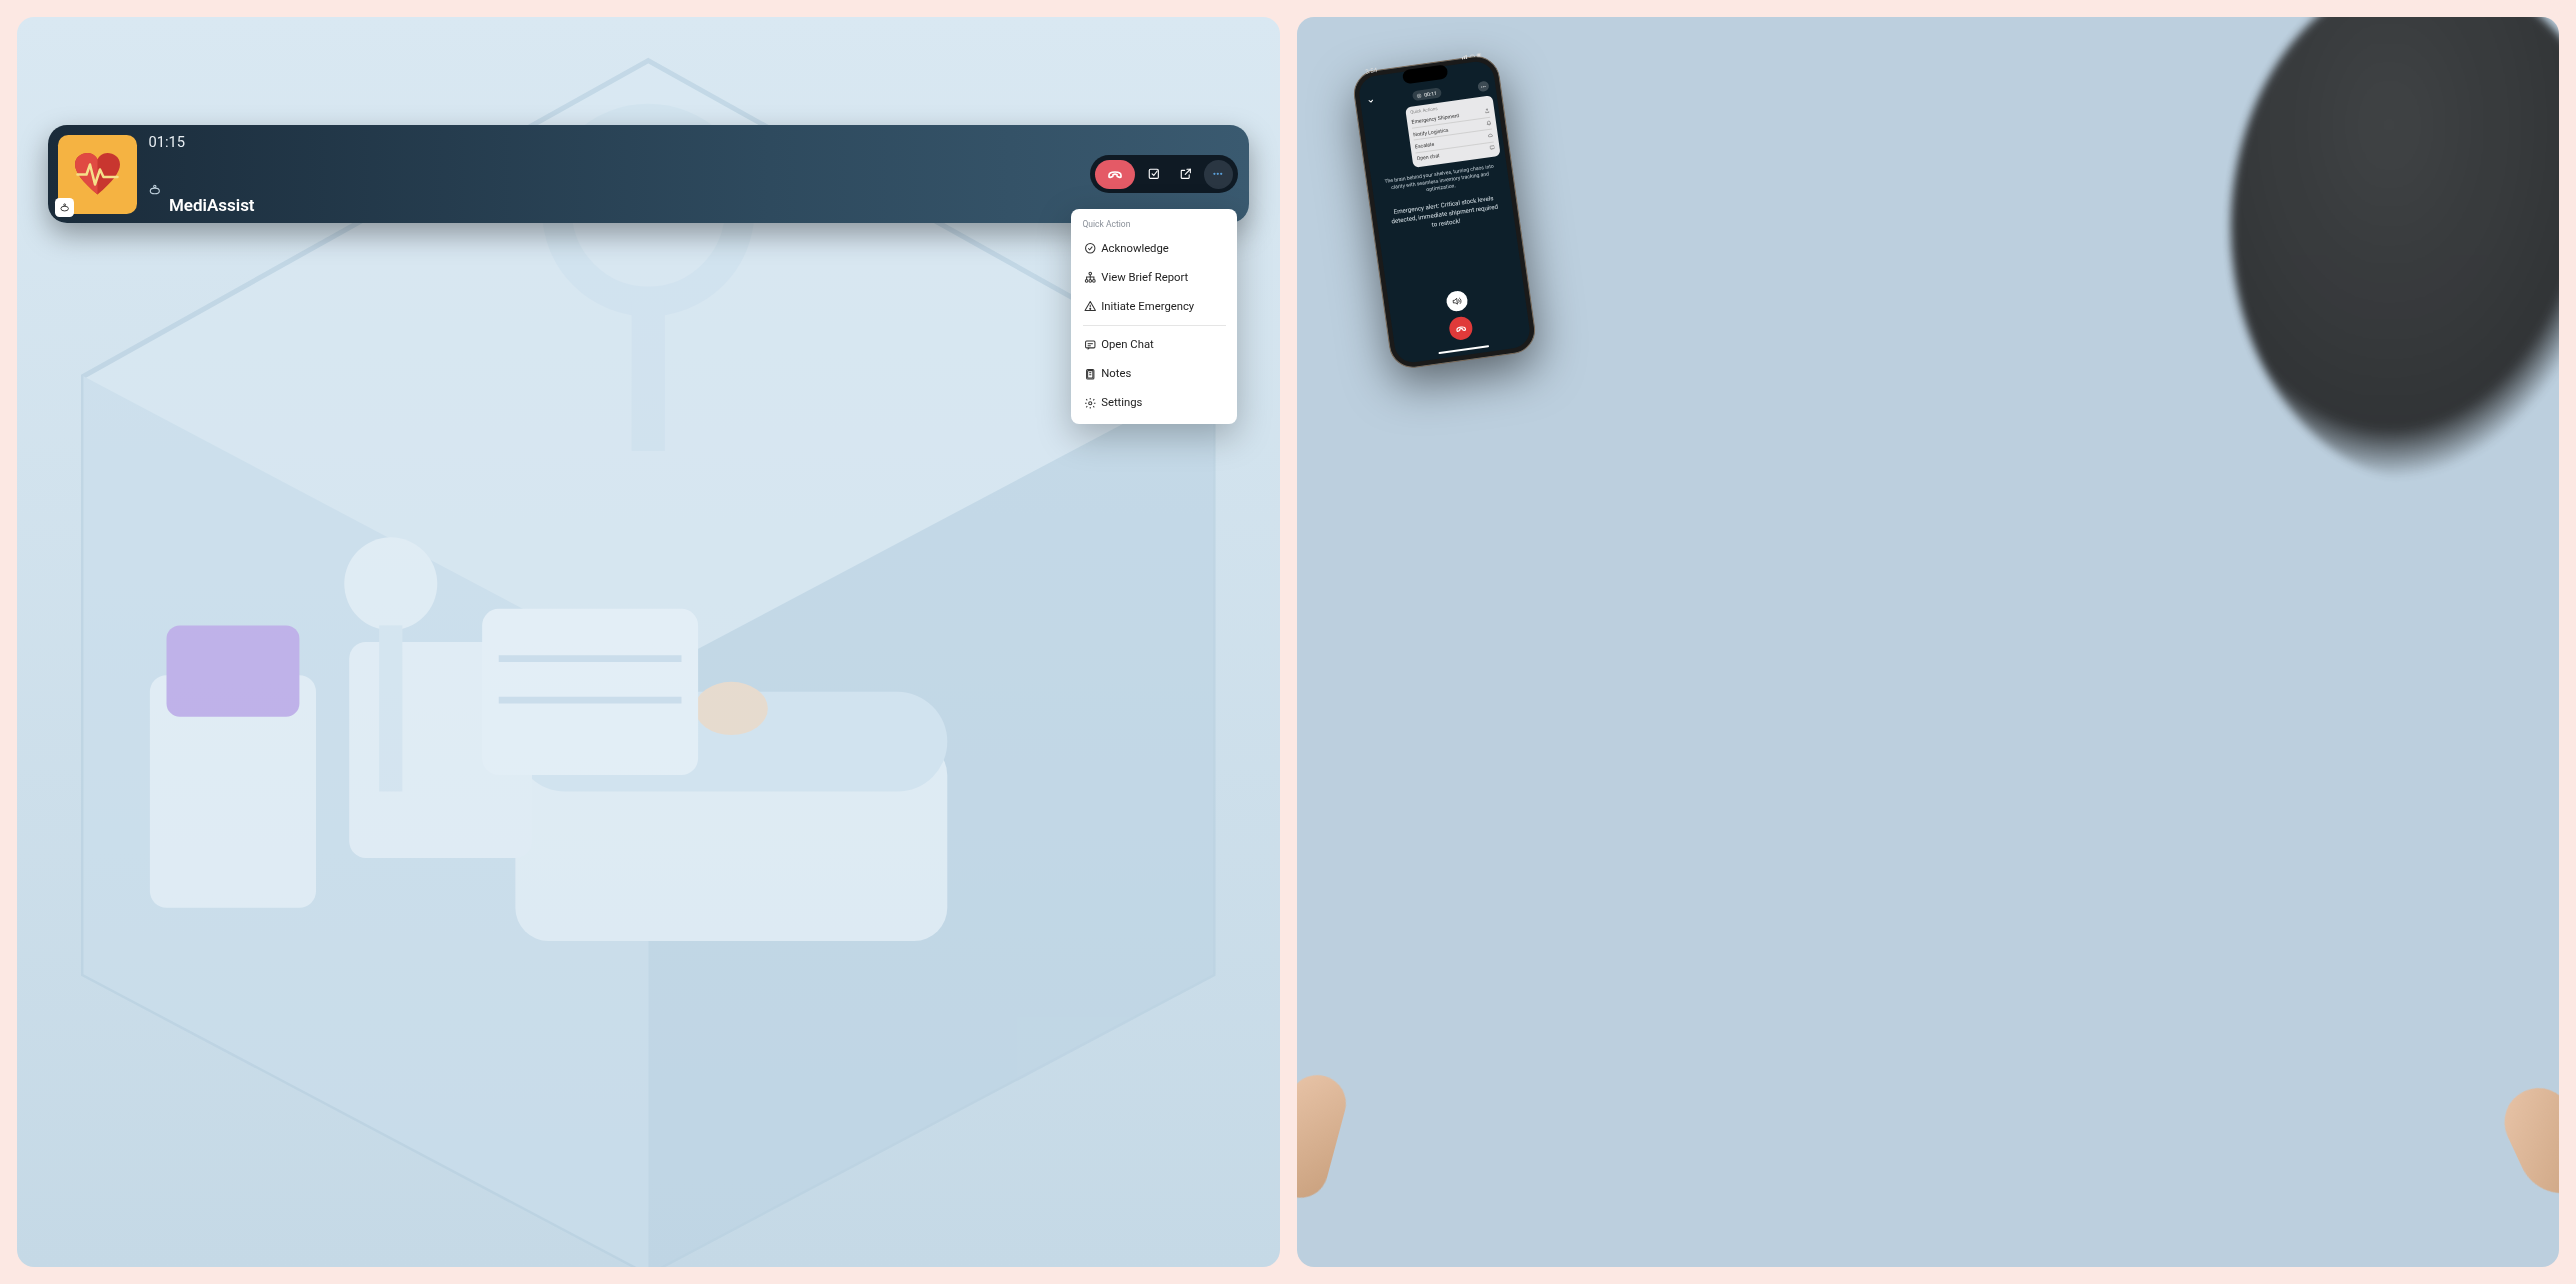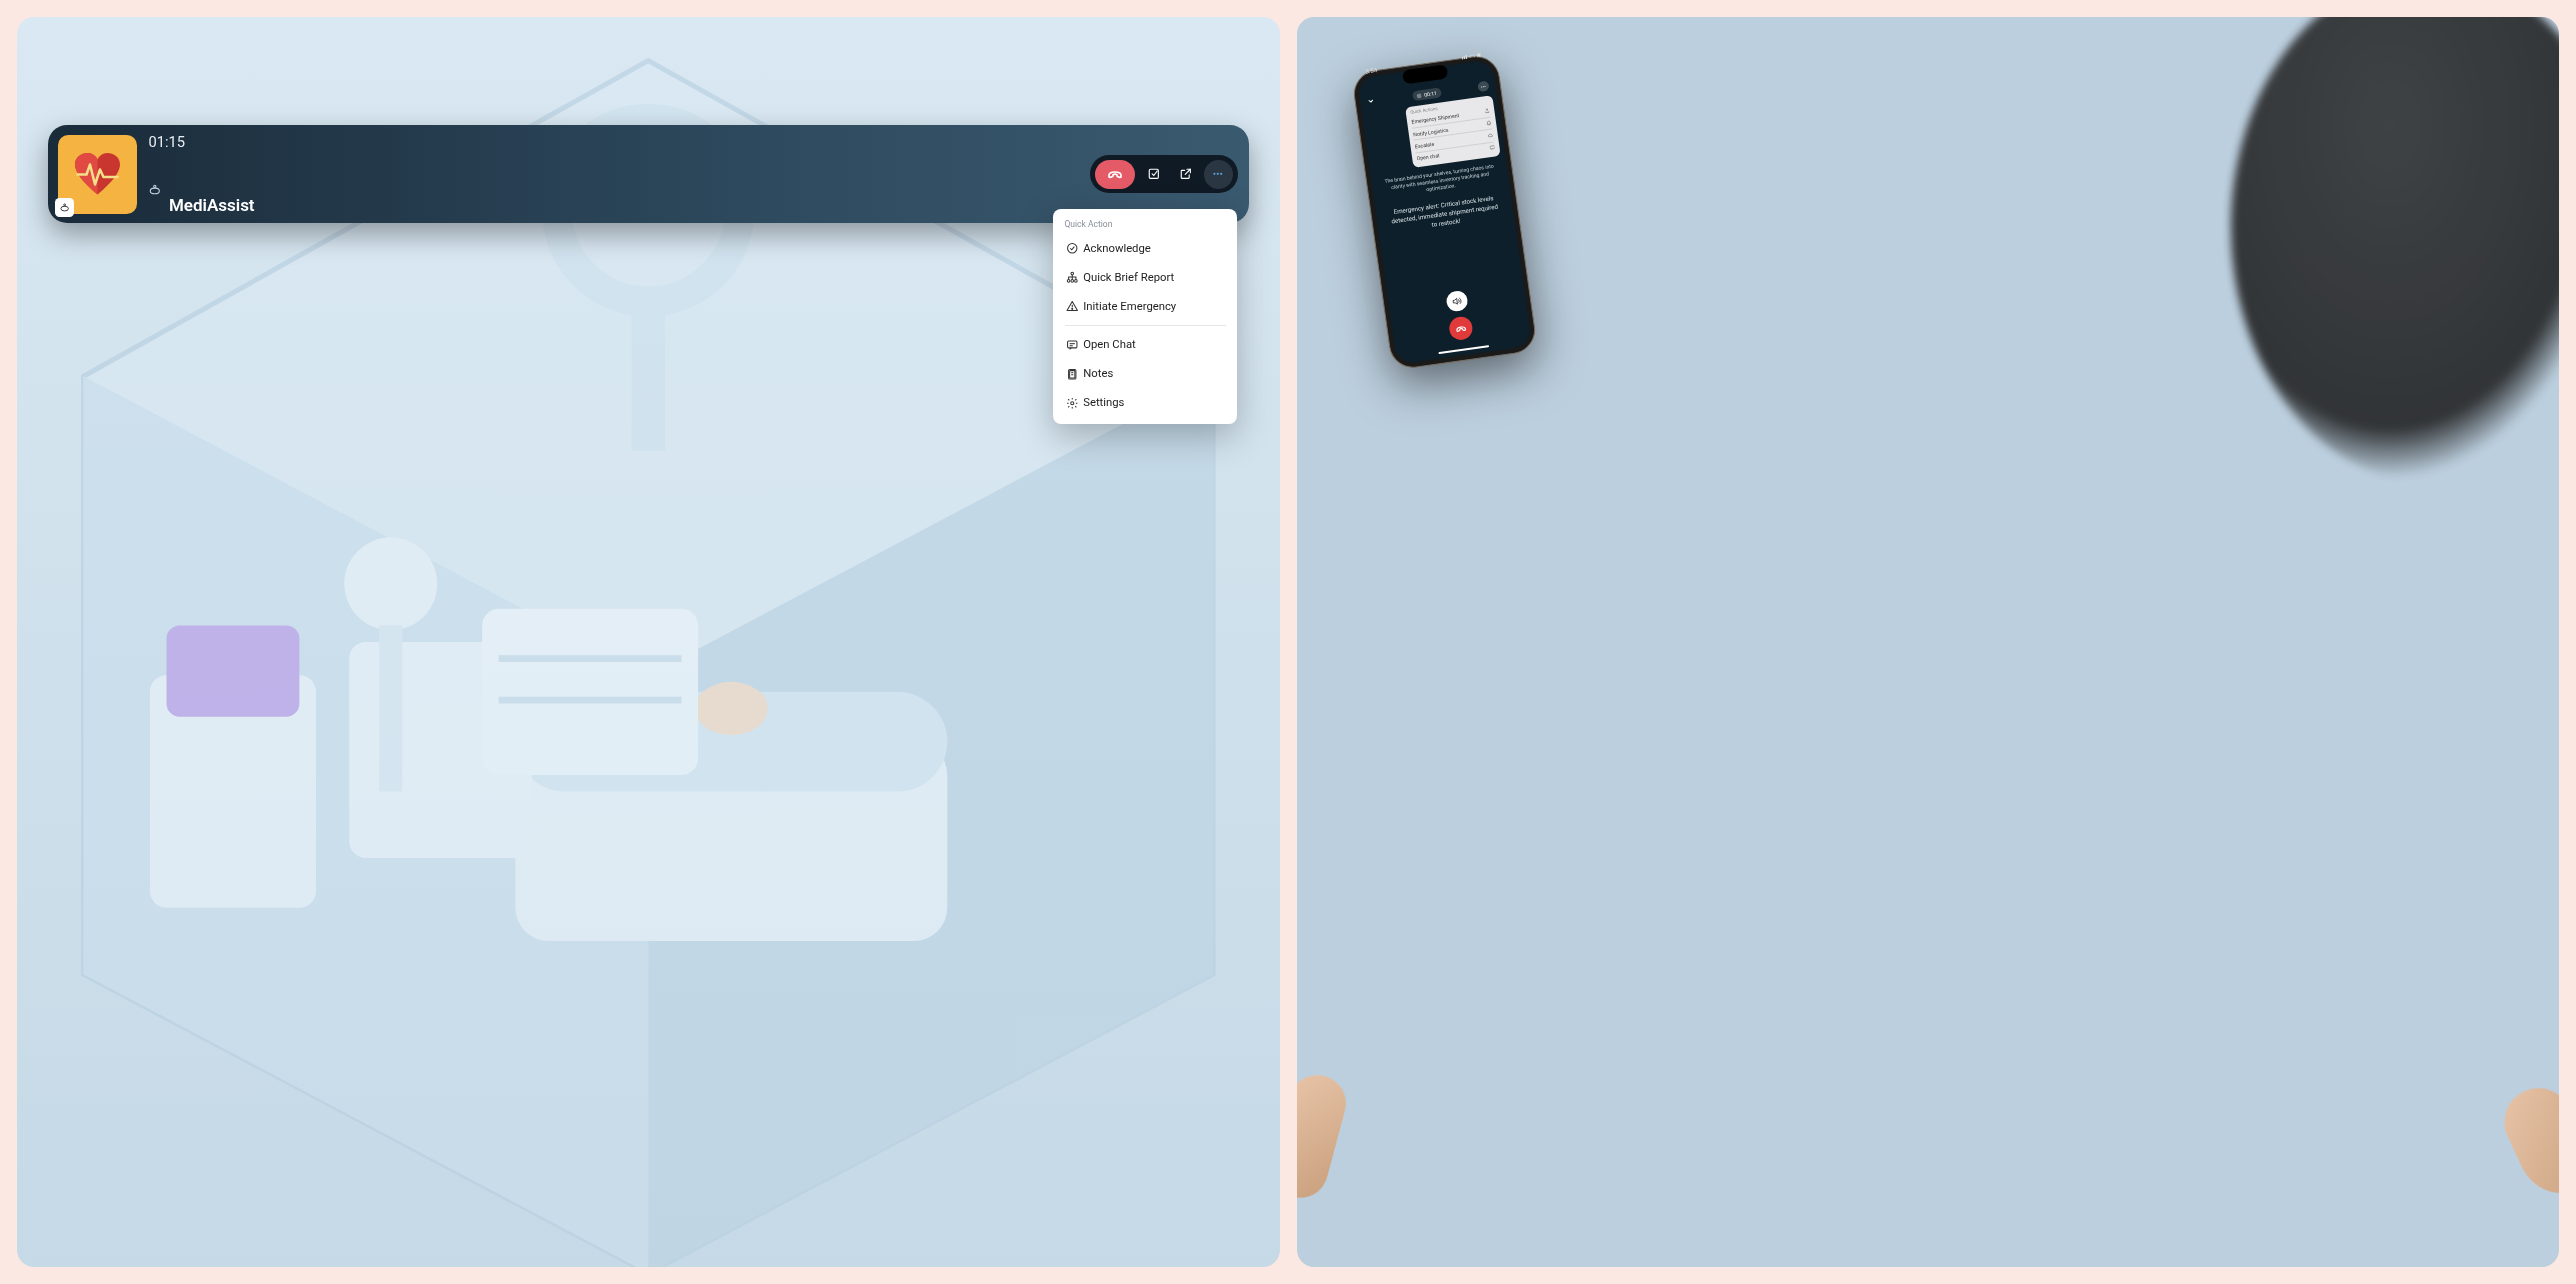--- a/index.html
+++ b/index.html
@@ -105,21 +105,21 @@
   justify-content: center;
   color: #fff;
   cursor: pointer;
 }
 .act-btn.hangup { background: #e45a66; width: 40px; }
 .act-btn.more { background: #2a3642; }
 .quick-panel {
   position: absolute;
   top: 84px;
   right: 11.3px;
-  width: 184px;
+  width: 166px;
   background: #fff;
   border-radius: 8px;
   box-shadow: 0 11.3px 34px rgba(0,0,0,0.25);
   padding: 10.2px 0 6.8px;
 }
 .qp-title {
   color: #8a9099;
   font-size: 8.5px;
   padding: 0 11.3px 4.5px;
 }
@@ -380,21 +380,21 @@
         <span>Acknowledge</span>
       </div>
       <div class="qp-item">
         <span class="qp-icon"><svg viewBox="0 0 24 24" fill="none" stroke="currentColor" stroke-width="2">
               <circle cx="12" cy="5" r="2.5"></circle>
               <circle cx="5" cy="19" r="2.5"></circle>
               <circle cx="12" cy="19" r="2.5"></circle>
               <circle cx="19" cy="19" r="2.5"></circle>
               <path d="M12 7.5 v4 M12 11.5 h-7 v5 M12 11.5 h7 v5 M12 11.5 v5"></path>
             </svg></span>
-        <span>Quick Brief Report</span>
+        <span>View Brief Report</span>
       </div>
       <div class="qp-item">
         <span class="qp-icon"><svg viewBox="0 0 24 24" fill="none" stroke="currentColor" stroke-width="2" stroke-linejoin="round">
               <path d="M12 3 L22 20 H2 Z"></path>
               <line x1="12" y1="9" x2="12" y2="14"></line>
               <circle cx="12" cy="17" r="1" fill="currentColor"></circle>
             </svg></span>
         <span>Initiate Emergency</span>
       </div>
       <div class="qp-sep"></div>

